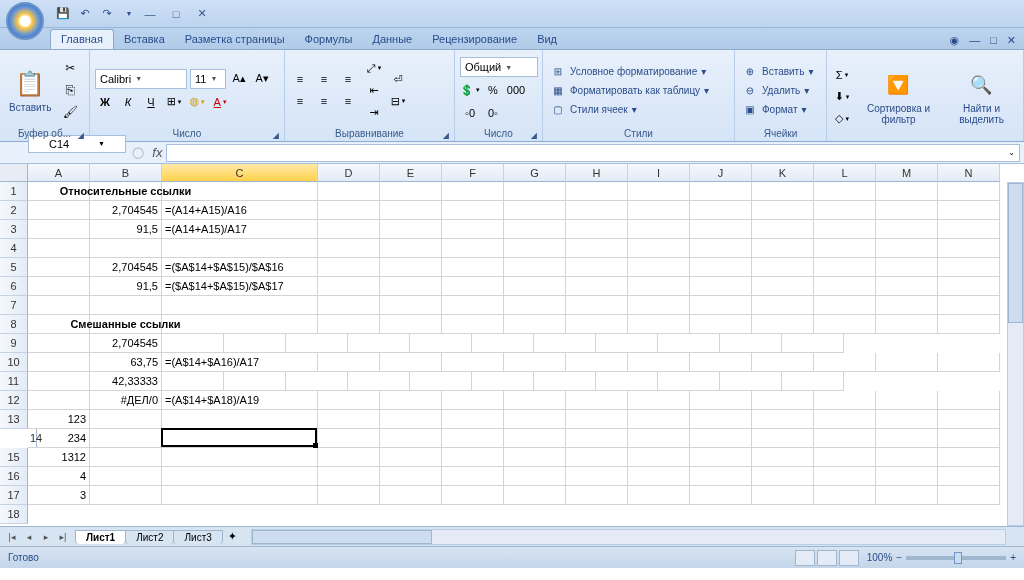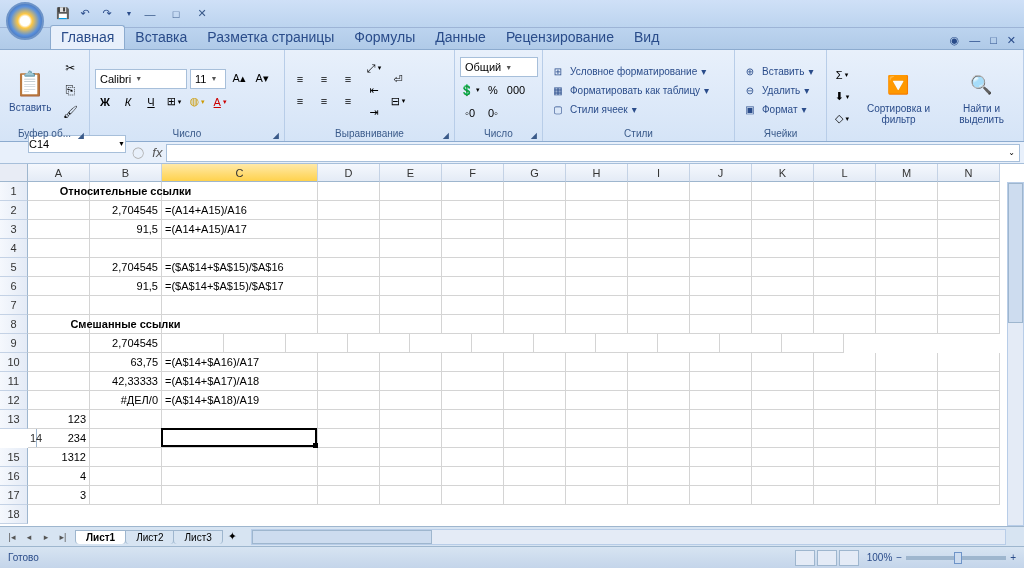--- a/index.html
+++ b/index.html
@@ -7,21 +7,21 @@
 
 .title-bar { height: 28px; background: linear-gradient(#cfe0f7, #bcd4ef); display: flex; align-items: center; padding: 0 4px; border-bottom: 1px solid #9db4d6; }
 .office-btn { width: 38px; height: 38px; position: absolute; top: 2px; left: 6px; background: radial-gradient(circle, #fff 20%, #ffc843 30%, #5b91dc 60%, #2a4c8a); border-radius: 50%; border: 2px solid #6e94c8; z-index: 10; }
 .qat { margin-left: 50px; display: flex; gap: 4px; align-items: center; }
 .qat-item { width: 18px; height: 18px; display: flex; align-items: center; justify-content: center; color: #2a4c8a; cursor: pointer; }
 .title-text { flex: 1; text-align: center; color: #3a5a8a; font-size: 12px; }
 .win-controls { display: flex; gap: 2px; }
 .win-btn { width: 24px; height: 18px; display: flex; align-items: center; justify-content: center; color: #3a5a8a; cursor: pointer; }
 
 .tab-strip { height: 22px; background: linear-gradient(#bcd4ef, #b0cae8); display: flex; align-items: flex-end; padding-left: 50px; border-bottom: 1px solid #8cabcf; }
-.tab { padding: 3px 10px 4px; font-size: 14px; color: #2a4c8a; cursor: pointer; border-radius: 3px 3px 0 0; }
+.tab { padding: 3px 10px 4px; font-size: 11px; color: #2a4c8a; cursor: pointer; border-radius: 3px 3px 0 0; }
 .tab.active { background: #e8f0fb; border: 1px solid #8cabcf; border-bottom: none; }
 .tab-right { margin-left: auto; margin-right: 6px; display: flex; gap: 6px; }
 .tab-right span { color: #2a4c8a; cursor: pointer; padding: 2px; }
 
 .ribbon { height: 92px; background: linear-gradient(#e8f0fb, #d5e4f7); border-bottom: 1px solid #8cabcf; display: flex; }
 .ribbon-group { border-right: 1px solid #b8cde8; display: flex; flex-direction: column; padding: 3px 5px 1px; }
 .ribbon-group-content { flex: 1; display: flex; align-items: center; gap: 4px; }
 .ribbon-group-label { text-align: center; font-size: 10px; color: #3a5a8a; padding: 1px 0; position: relative; }
 .ribbon-group-label .launcher { position: absolute; right: 0; bottom: 0; font-size: 8px; color: #3a5a8a; cursor: pointer; }
 
@@ -39,21 +39,21 @@
 .icon-btn { width: 20px; height: 20px; display: flex; align-items: center; justify-content: center; cursor: pointer; font-size: 11px; }
 .icon-btn.dd::after { content: '▾'; font-size: 7px; margin-left: 2px; }
 
 .align-grid { display: grid; grid-template-columns: repeat(3, 22px); grid-template-rows: repeat(2, 20px); gap: 2px; }
 
 .styles-list { display: flex; flex-direction: column; gap: 1px; }
 .style-item { display: flex; align-items: center; gap: 4px; font-size: 10px; color: #2a4c8a; cursor: pointer; padding: 1px 2px; white-space: nowrap; }
 .style-item .si { width: 16px; height: 16px; display: flex; align-items: center; justify-content: center; }
 
 .name-formula { height: 22px; background: #e8f0fb; border-bottom: 1px solid #a7bfda; display: flex; align-items: center; }
-.name-box { width: 98px; background: #fff; border: 1px solid #a7bfda; height: 18px; margin: 0 2px 18px 28px; display: flex; align-items: center; padding: 0 0; font-size: 11px; }
+.name-box { width: 98px; background: #fff; border: 1px solid #a7bfda; height: 18px; margin: 0 2px 18px 28px; display: flex; align-items: center; padding: 0 20px; font-size: 11px; }
 .name-box .dd { margin-left: auto; font-size: 7px; }
 .fx-btns { display: flex; gap: 2px; padding: 0 4px; }
 .fx { font-style: italic; font-size: 13px; color: #555; padding: 0 4px; }
 .formula-bar { flex: 1; background: #fff; border: 1px solid #a7bfda; height: 18px; margin-right: 4px; display: flex; align-items: center; padding: 0 4px; }
 .formula-bar .expand { margin-left: auto; font-size: 8px; cursor: pointer; }
 
 .sheet-area { position: relative; height: 362px; display: flex; }
 .corner { width: 28px; height: 18px; background: #e8ecf5; border-right: 1px solid #9eb6ce; border-bottom: 1px solid #9eb6ce; }
 .col-h { background: linear-gradient(#f5f8fd,#e4ebf6); border-right: 1px solid #c4d2e5; border-bottom: 1px solid #9eb6ce; display: flex; align-items: center; justify-content: center; font-size: 11px; color: #333; }
 .col-h.sel { background: linear-gradient(#ffe9a8,#ffd24d); }
@@ -468,21 +468,20 @@
             <div class="cell" style="width:62px;"></div>
             <div class="cell" style="width:62px;"></div>
             <div class="cell" style="width:62px;"></div>
             <div class="cell" style="width:62px;"></div>
             <div class="cell" style="width:62px;"></div>
             <div class="cell" style="width:62px;"></div>
           </div>
           <div class="grid-row">
             <div class="cell" style="width:62px;"></div>
             <div class="cell r" style="width:72px;">42,33333</div>
-            <div class="cell" style="width:156px;">=(A$14+$A17)/A18</div>
             <div class="cell" style="width:62px;"></div>
             <div class="cell" style="width:62px;"></div>
             <div class="cell" style="width:62px;"></div>
             <div class="cell" style="width:62px;"></div>
             <div class="cell" style="width:62px;"></div>
             <div class="cell" style="width:62px;"></div>
             <div class="cell" style="width:62px;"></div>
             <div class="cell" style="width:62px;"></div>
             <div class="cell" style="width:62px;"></div>
             <div class="cell" style="width:62px;"></div>

